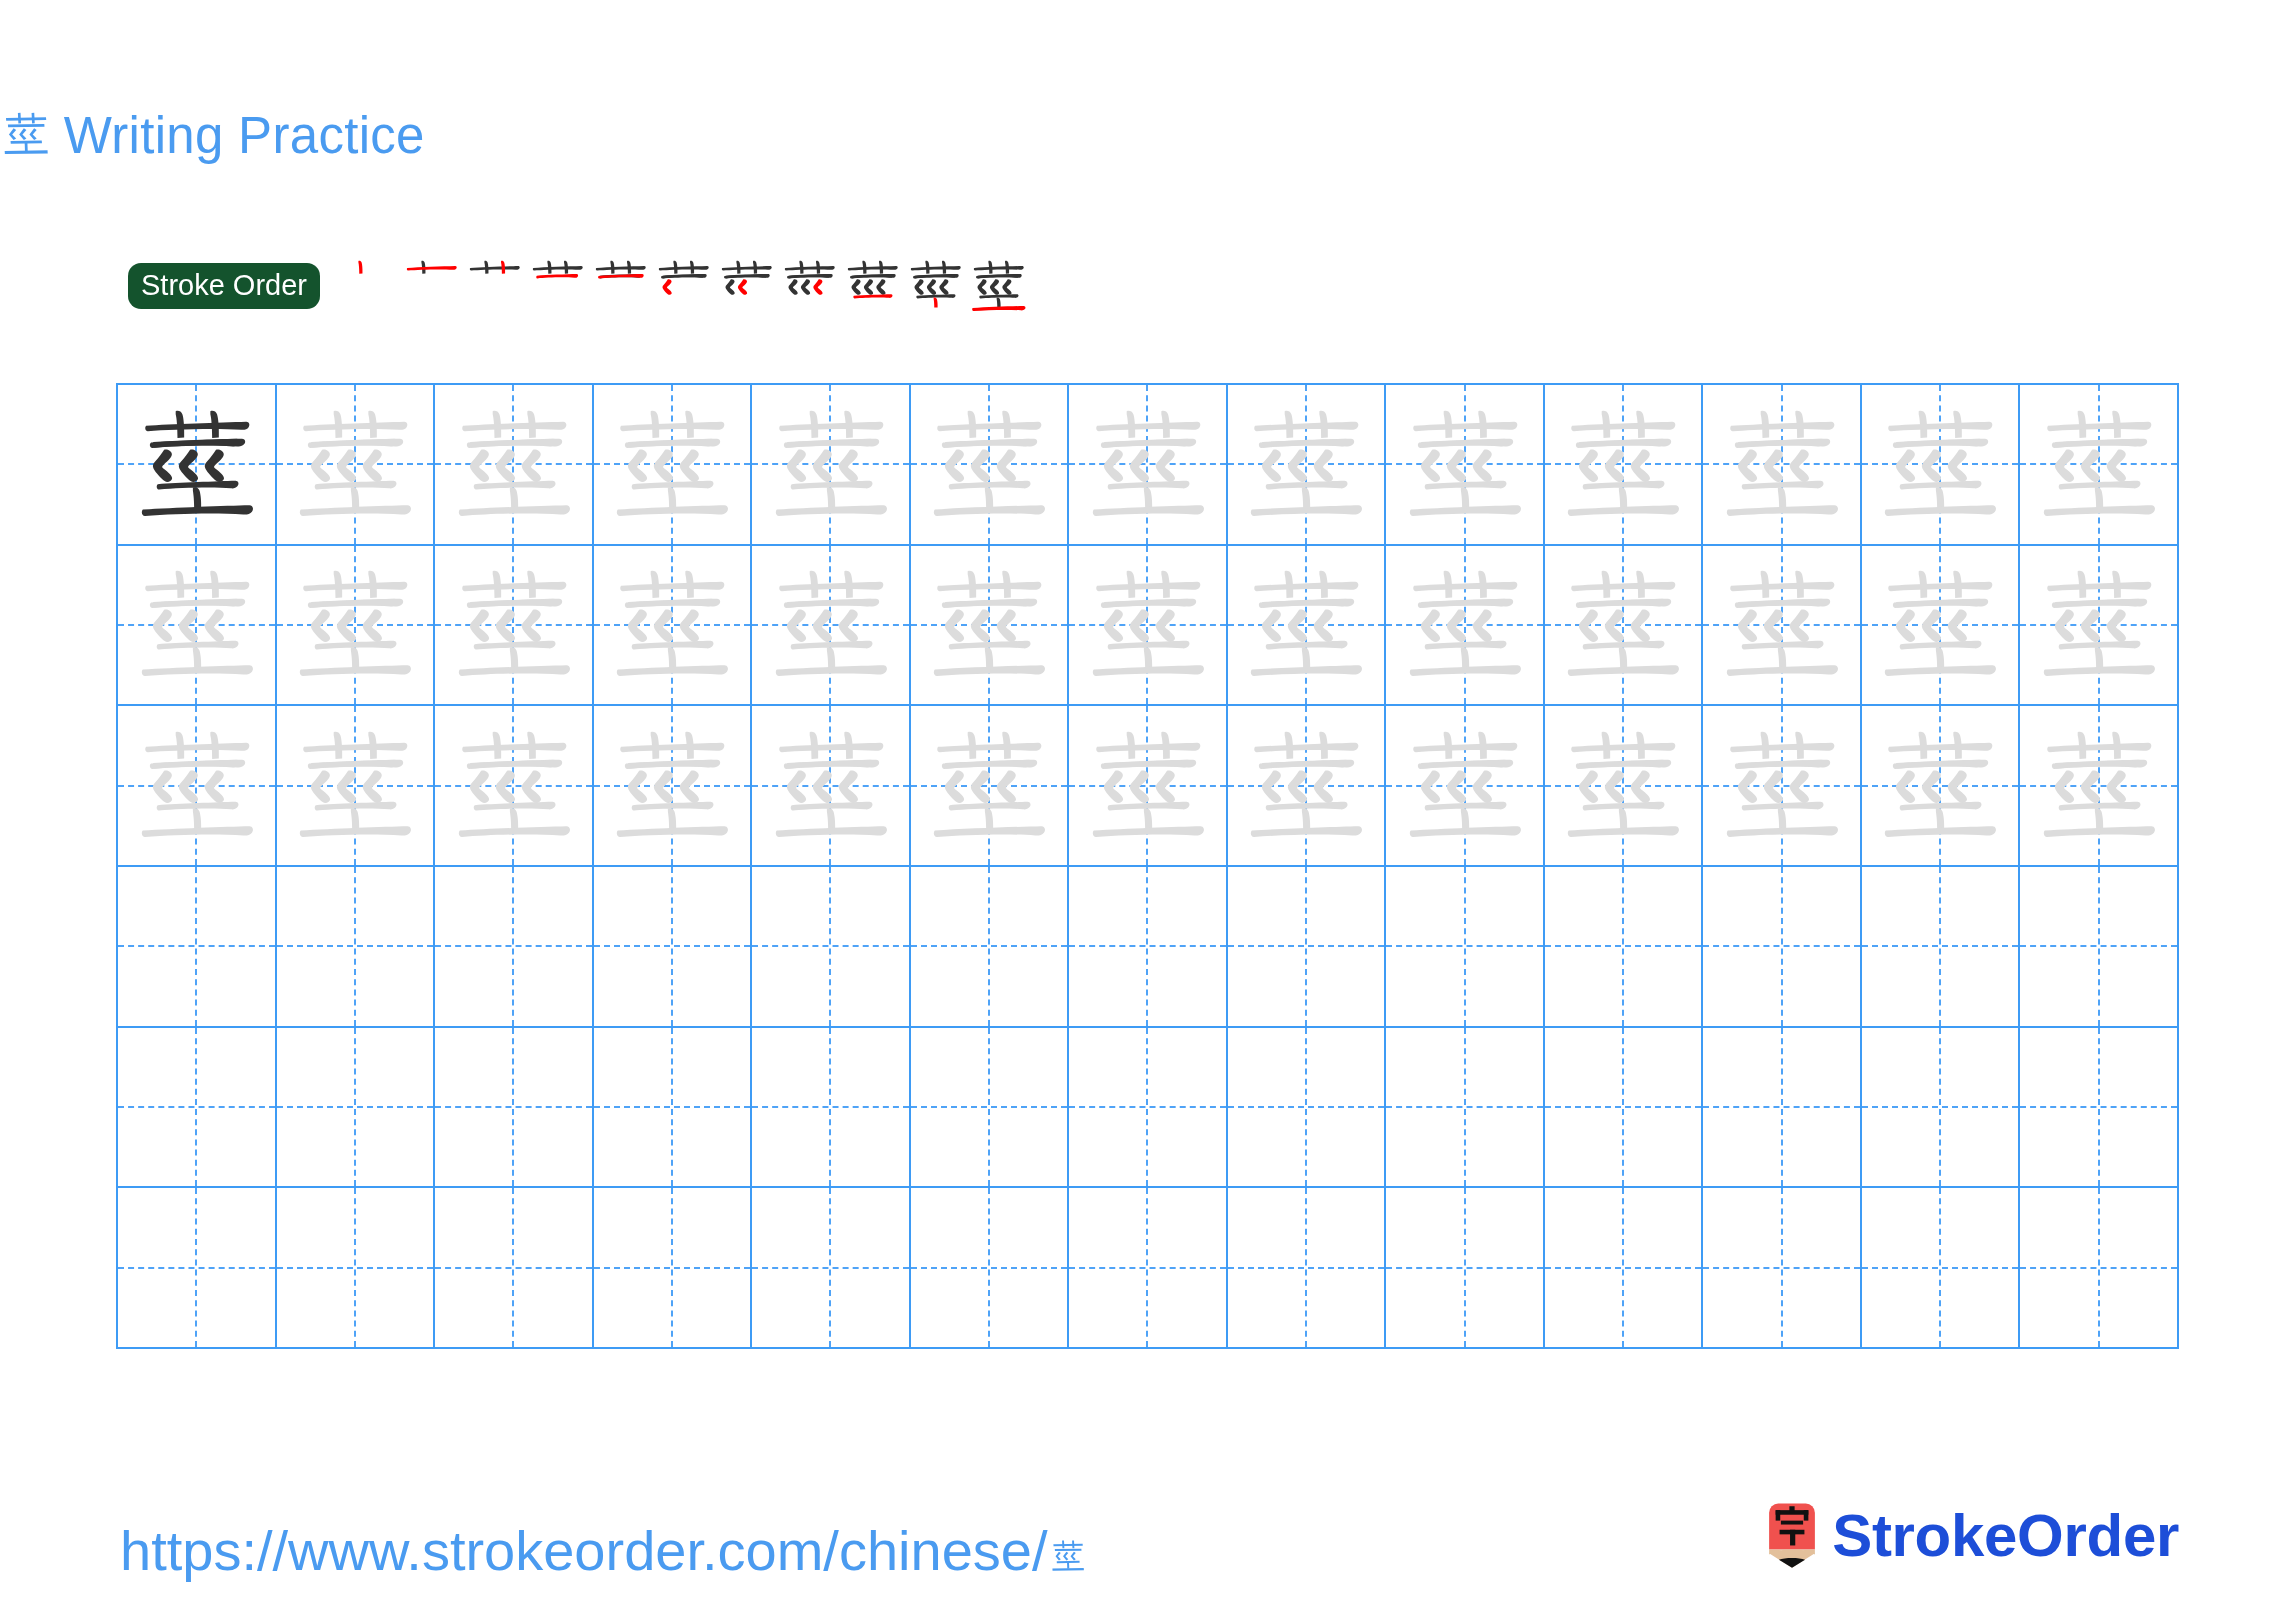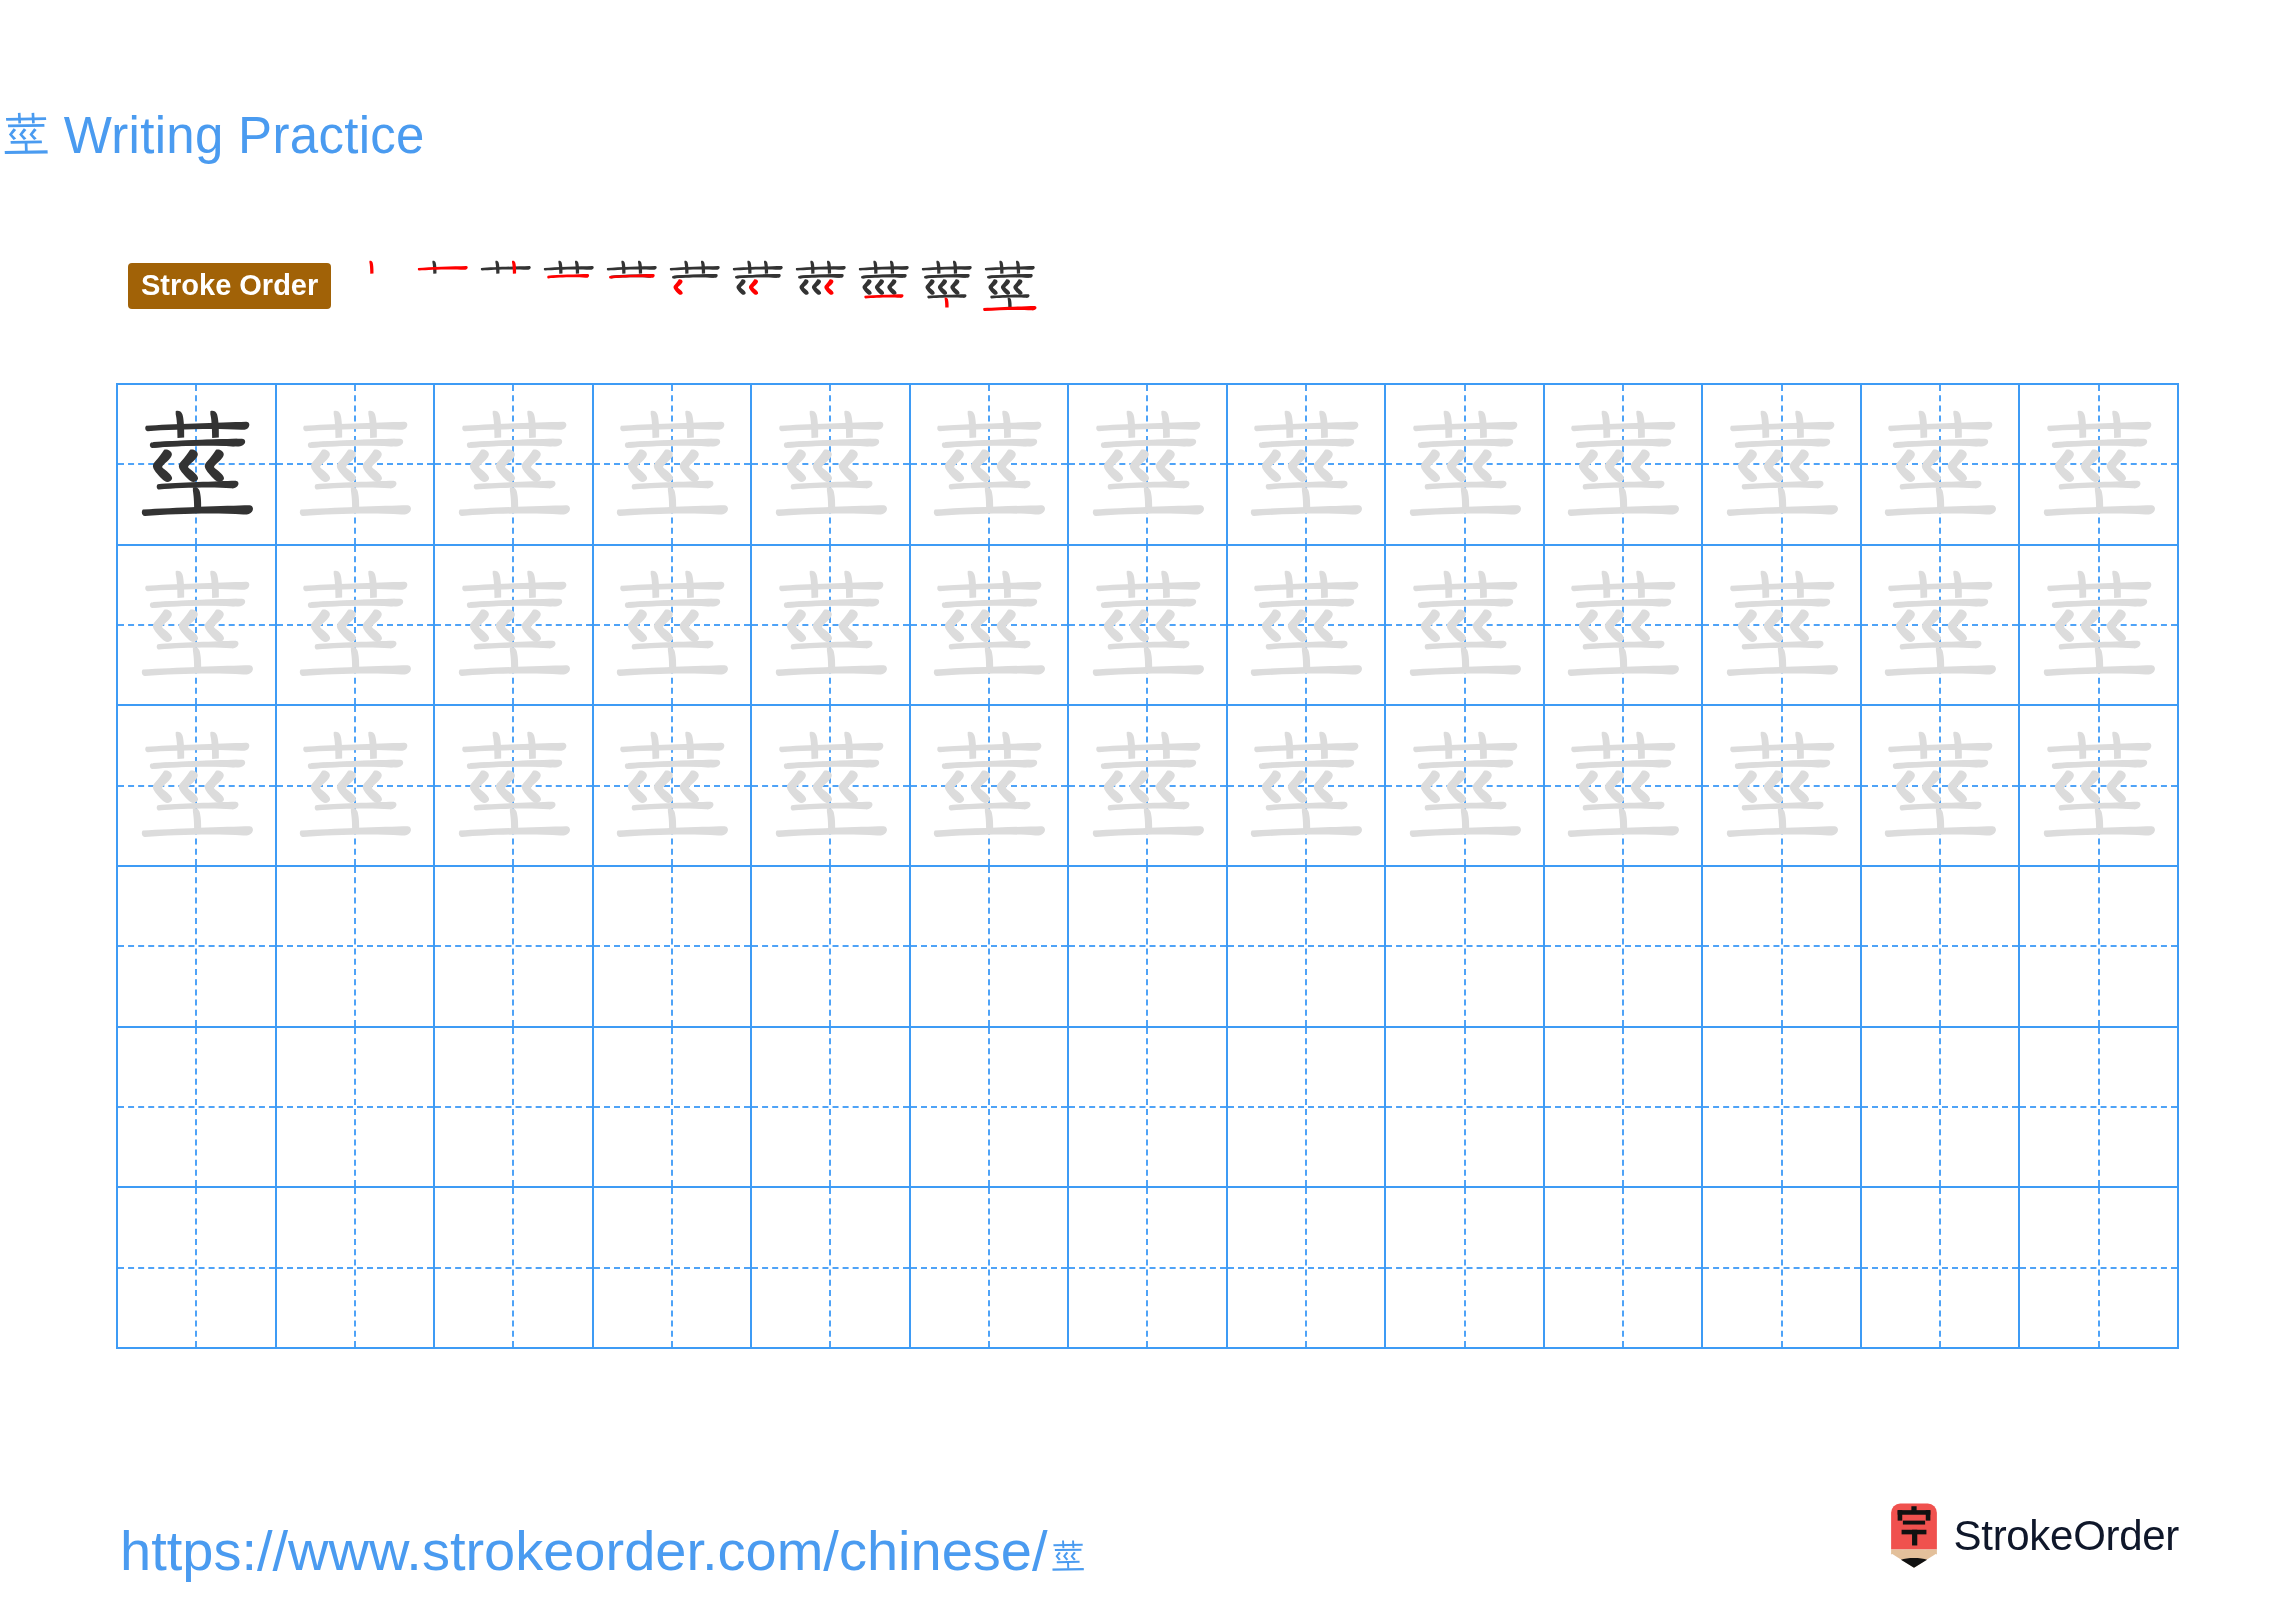--- a/index.html
+++ b/index.html
@@ -41,26 +41,26 @@
   .stroke-order-row {
     position: absolute;
     top: 250px;
     left: 128px;
     height: 72px;
     display: flex;
     align-items: center;
     white-space: nowrap;
   }
   .stroke-order-badge {
-    background: #a16207;
+    background: #14532d;
     color: #ffffff;
     font-size: 29px;
-    font-weight: 700;
+    font-weight: 400;
     padding: 7.2px 13px 9.2px 13px;
-    border-radius: 4px;
+    border-radius: 13px;
     line-height: 1;
     margin-right: 17px;
     flex: 0 0 auto;
   }
   .stroke-steps {
     display: flex;
     align-items: flex-start;
     flex: 0 0 auto;
   }
   .stroke-step {
@@ -143,23 +143,23 @@
   .footer-logo {
     position: absolute;
     right: 116px;
     top: 1501px;
     display: flex;
     align-items: center;
     white-space: nowrap;
   }
   .logo-mark { margin-right: 13px; display: block; }
   .logo-text {
-    font-size: 42px;
-    font-weight: normal;
-    color: #0f172a;
+    font-size: 60px;
+    font-weight: bold;
+    color: #1d4ed8;
     letter-spacing: -0.3px;
     line-height: 1;
   }
 </style>
 </head>
 <body>
 
 <div class="title-bar">
   <span class="title-char-svg">
     <svg width="52" height="52" viewBox="0 0 1024 1024" aria-hidden="true">

